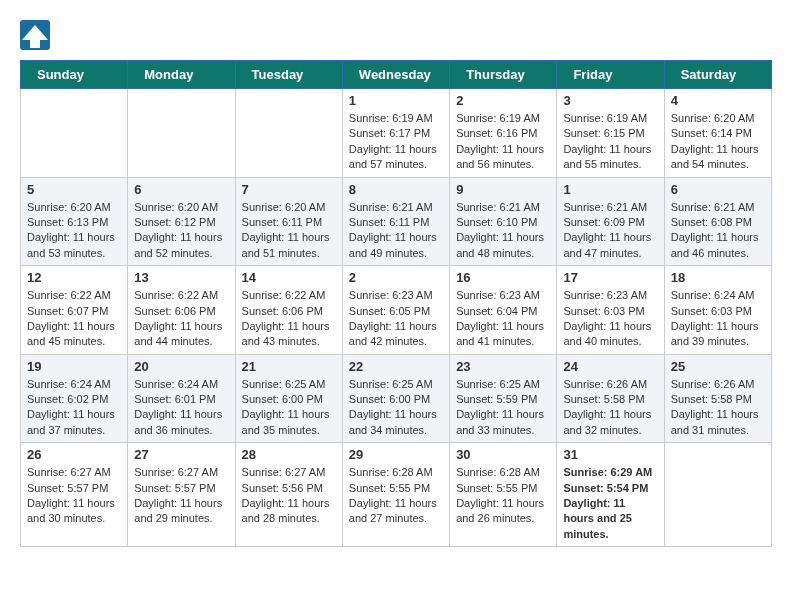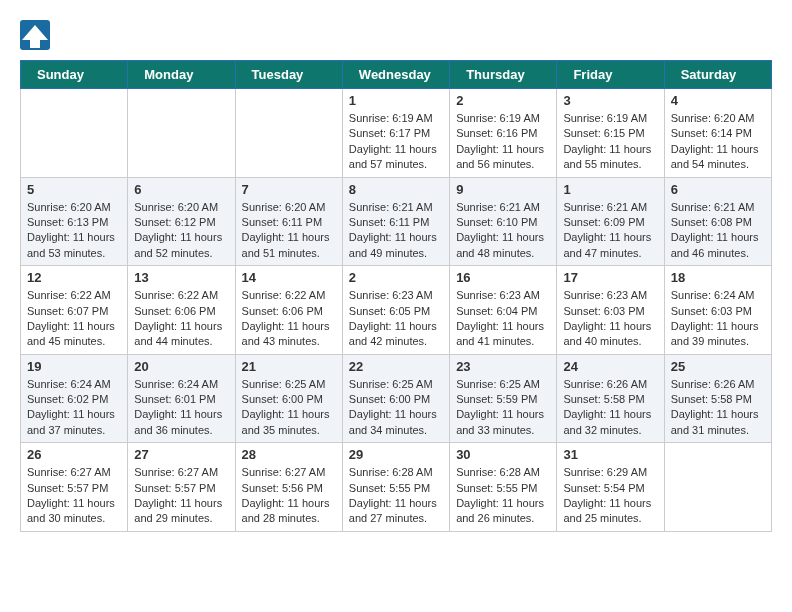--- a/index.html
+++ b/index.html
@@ -310,20 +310,20 @@
 Daylight: 11 hours and 27 minutes.</div>
         </td>
         <td>
           <span class="day-num">30</span>
           <div class="cell-info" style="white-space: pre-line;">Sunrise: 6:28 AM
 Sunset: 5:55 PM
 Daylight: 11 hours and 26 minutes.</div>
         </td>
         <td>
           <span class="day-num">31</span>
-          <div class="cell-info" style="white-space: pre-line;">Sunrise: 6:29 AM
+          <div class="cell-info" style="white-space: pre-line; font-weight: bold;">Sunrise: 6:29 AM
 Sunset: 5:54 PM
 Daylight: 11 hours and 25 minutes.</div>
         </td>
         <td></td>
       </tr>
     </tbody>
 </table>
 
 </body></html>

